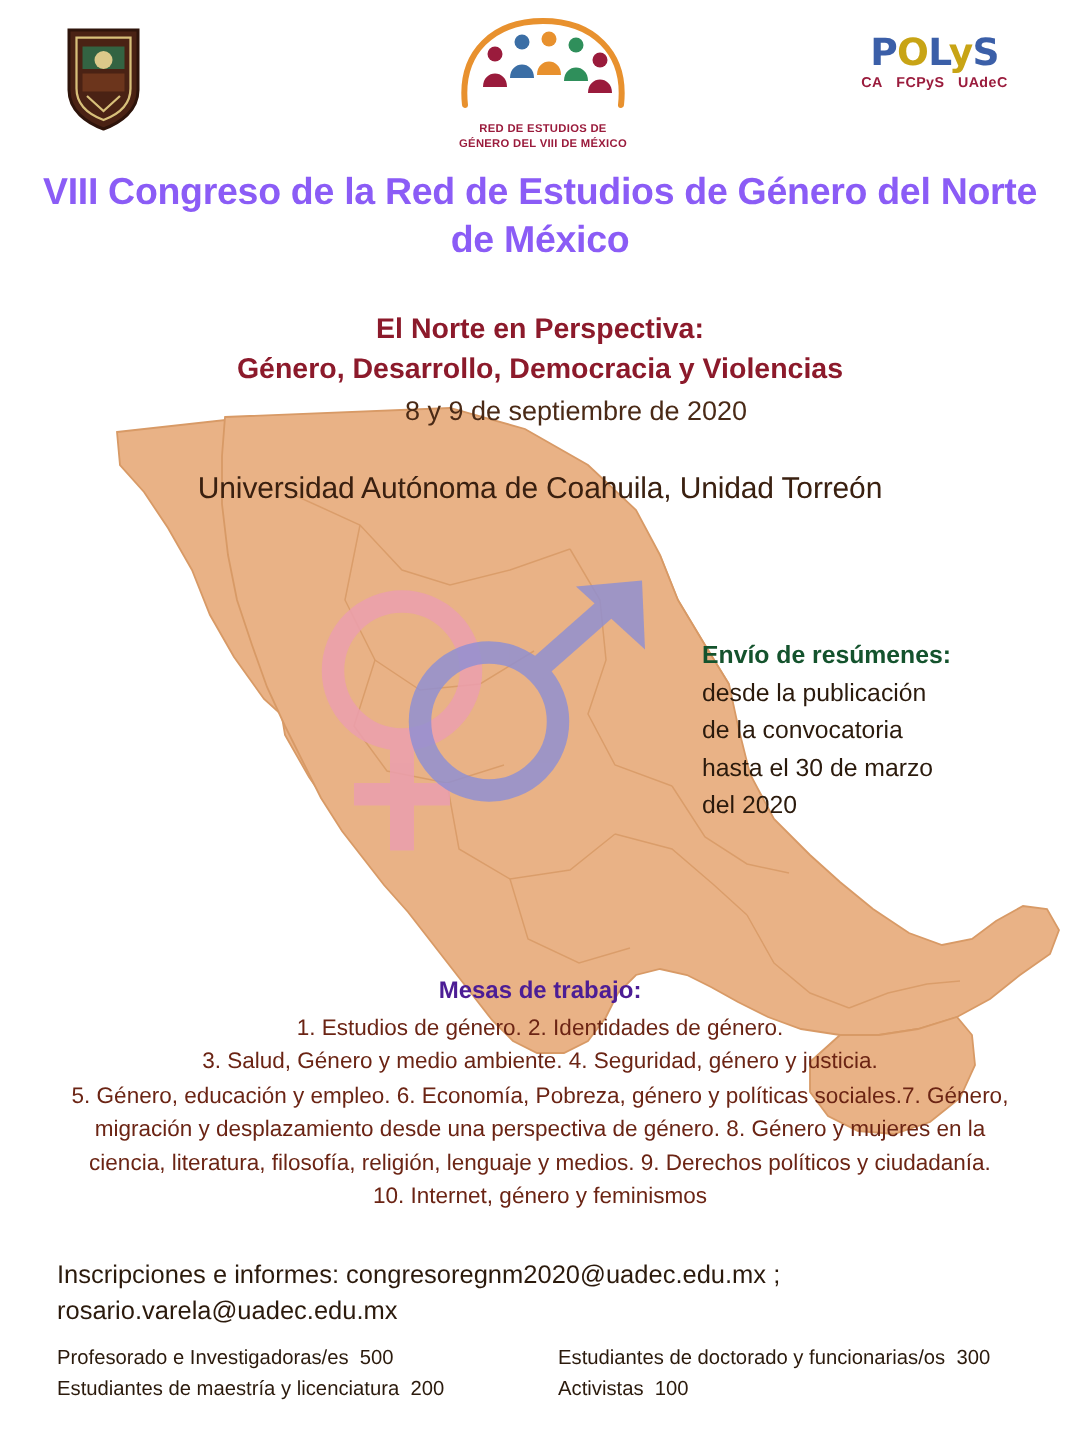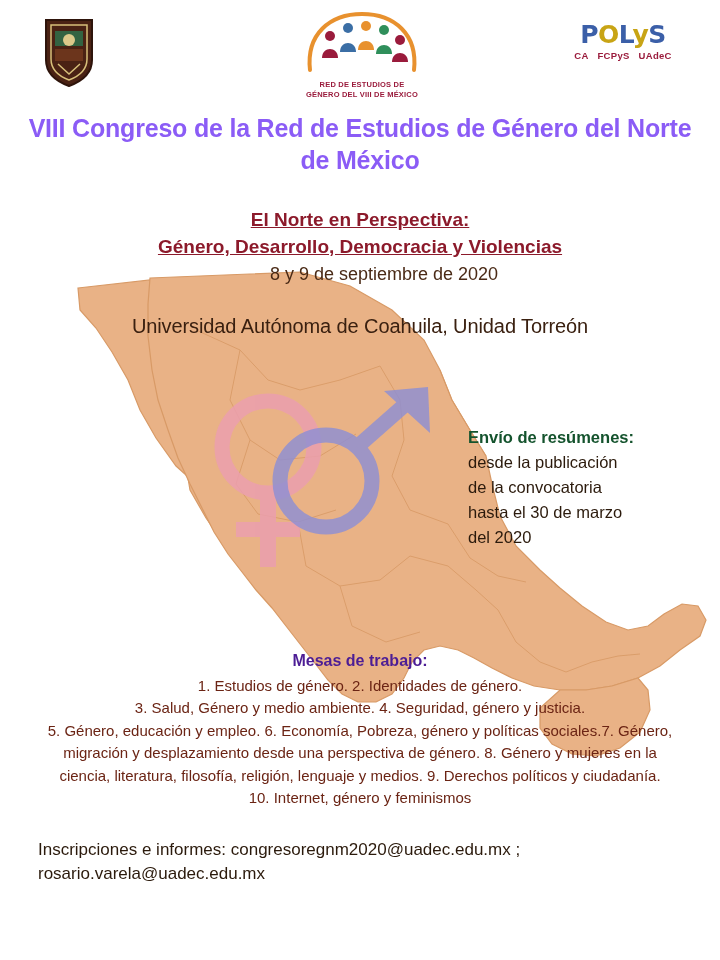--- a/index.html
+++ b/index.html
@@ -104,21 +104,20 @@
   }
   .subtitle-block {
     position: relative;
     z-index: 3;
     margin-top: 30px;
     text-align: center;
     color: #8c1a2b;
     font-weight: bold;
     font-size: 19px;
     line-height: 27px;
-    text-decoration: underline;
   }
   .date-line {
     position: relative;
     z-index: 3;
     margin-top: 4px;
     text-align: center;
     color: #4a2a16;
     font-size: 18px;
     font-weight: normal;
     padding-left: 48px;
@@ -354,15 +353,25 @@
     <p>migración y desplazamiento desde una perspectiva de género. 8. Género y mujeres en la</p>
     <p>ciencia, literatura, filosofía, religión, lenguaje y medios. 9. Derechos políticos y ciudadanía.</p>
     <p>10. Internet, género y feminismos</p>
   </div>
 
   <div class="footer">
     <div class="contact">
       <div>Inscripciones e informes: congresoregnm2020@uadec.edu.mx  ;</div>
       <div>rosario.varela@uadec.edu.mx</div>
     </div>
+    <div class="fees">
+      <div class="fees-col-left">
+        <div class="fee-row">Profesorado e Investigadoras/es  500</div>
+        <div class="fee-row">Estudiantes de maestría y licenciatura  200</div>
+      </div>
+      <div class="fees-col-right">
+        <div class="fee-row">Estudiantes de doctorado y funcionarias/os  300</div>
+        <div class="fee-row">Activistas  100</div>
+      </div>
+    </div>
   </div>
 
 </div>
 
 </body></html>

